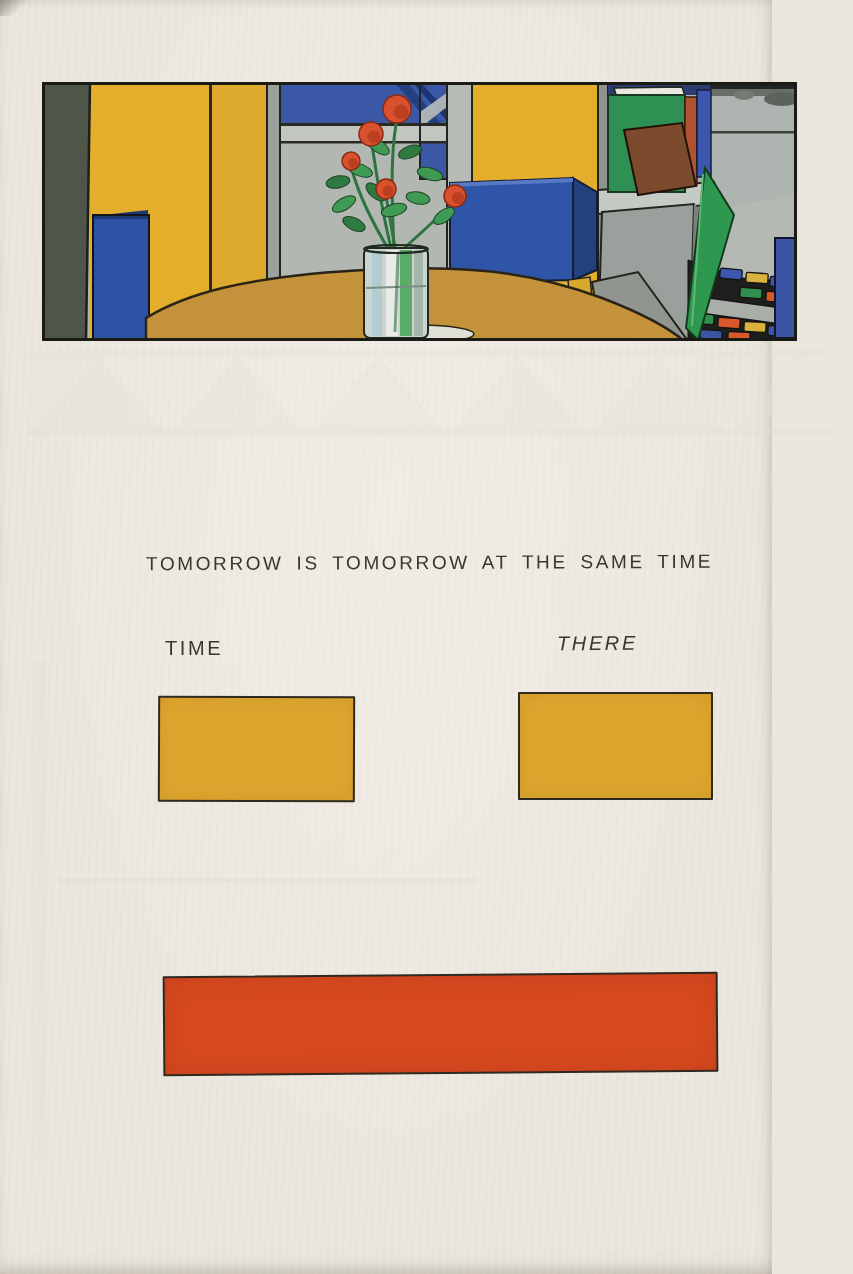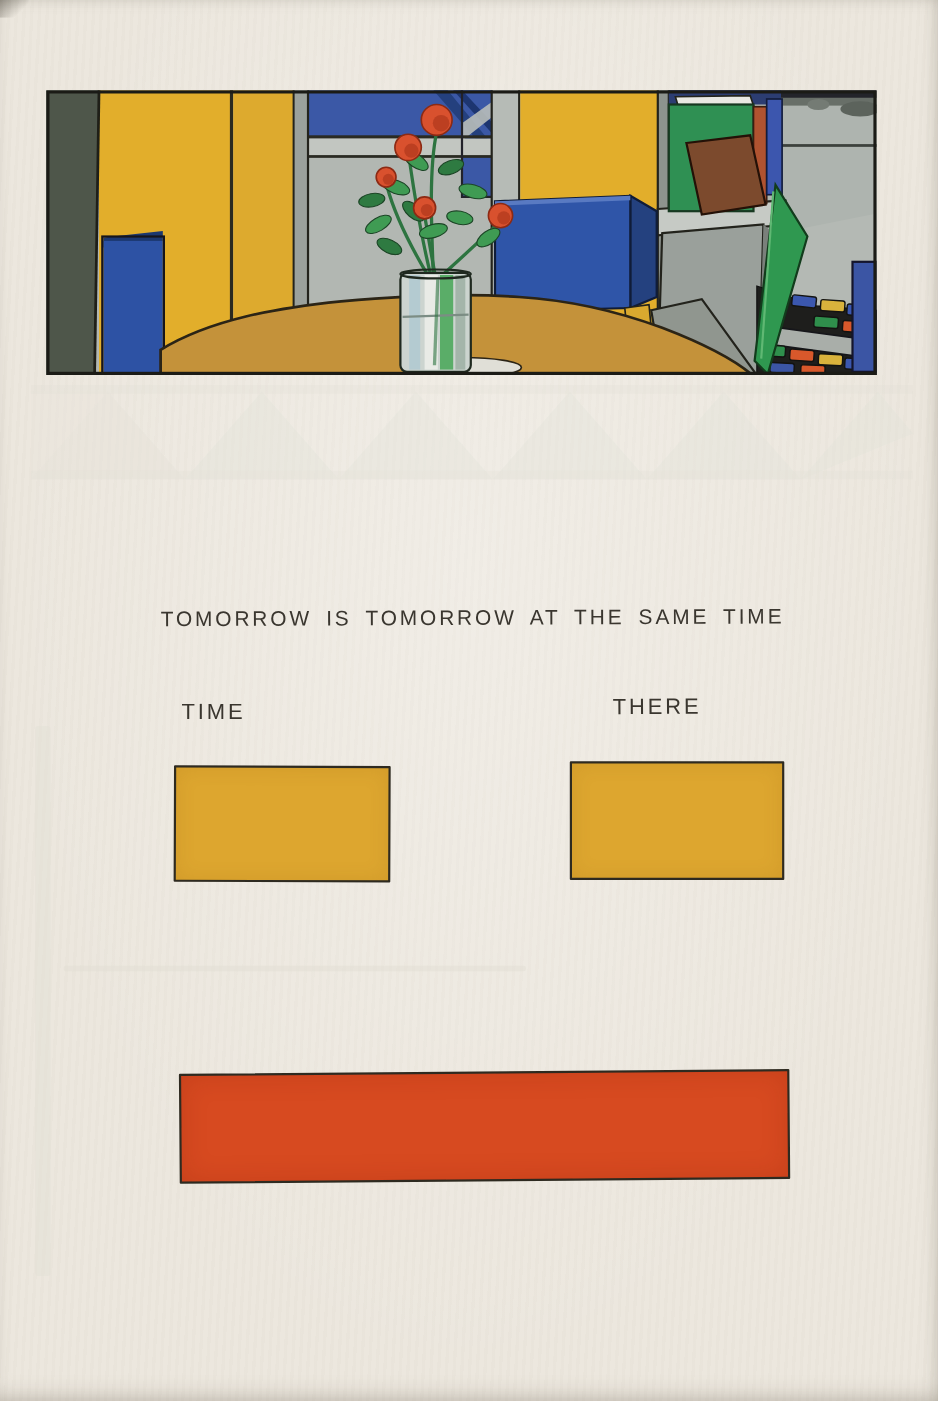--- a/index.html
+++ b/index.html
@@ -3,21 +3,21 @@
 <meta charset="utf-8">
 <style>
   html,body{margin:0;padding:0;}
   body{
     width:853px;height:1274px;
     font-family:"Liberation Sans", sans-serif;
     background:#ece7de;
     overflow:hidden;
   }
   .page{
-    position:relative;width:853px;height:1274px;
+    position:relative;width:772px;height:1274px;
     background:
       radial-gradient(ellipse at 50% 40%, rgba(255,255,255,.25), rgba(0,0,0,0) 70%),
       repeating-linear-gradient(93deg, rgba(214,208,196,.12) 0 3px, rgba(0,0,0,0) 3px 7px),
       #ece7de;
     box-shadow: inset 0 -14px 18px -10px rgba(120,112,98,.35),
                 inset -10px 0 16px -10px rgba(120,112,98,.30),
                 inset 0 8px 14px -10px rgba(120,112,98,.25);
   }
   .abs{position:absolute;}
   
@@ -28,21 +28,21 @@
     color:#3a362f;
     font-family:"Liberation Sans", sans-serif;
     white-space:nowrap;
   }
   .caption{
     left:146px;top:552px;
     font-size:19px;letter-spacing:2.6px;word-spacing:5px;
     transform:rotate(-0.25deg);
   }
   .label-here{left:165px;top:637px;font-size:20px;letter-spacing:2.6px;}
-  .label-there{left:557px;top:632px;font-size:20px;letter-spacing:2.6px;transform:rotate(-0.4deg);}
+  .label-there{left:557px;top:632px;font-size:20px;letter-spacing:2.6px;transform:rotate(-0.4deg);font-style:italic;}
   
   .swatch{
     border:2px solid #2e2a20;border-radius:1px;
     box-shadow: inset 0 0 18px rgba(120,70,0,.12);
   }
   .swatch-here{left:158px;top:696px;width:193px;height:102px;transform:rotate(0.2deg);}
   .swatch-there{left:518px;top:692px;width:191px;height:104px;}
   .swatch-merged{left:163px;top:974px;width:551px;height:96px;transform:rotate(-0.45deg);
     box-shadow: inset 0 0 24px rgba(120,20,0,.18);}
   

